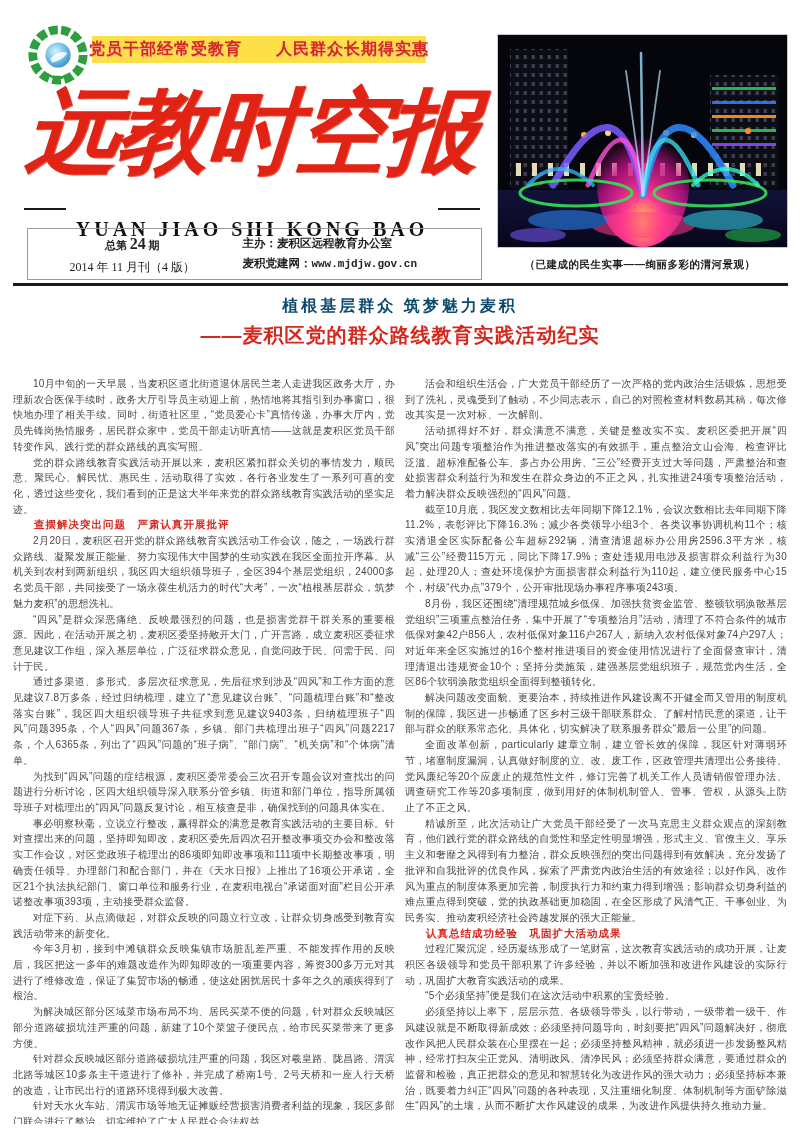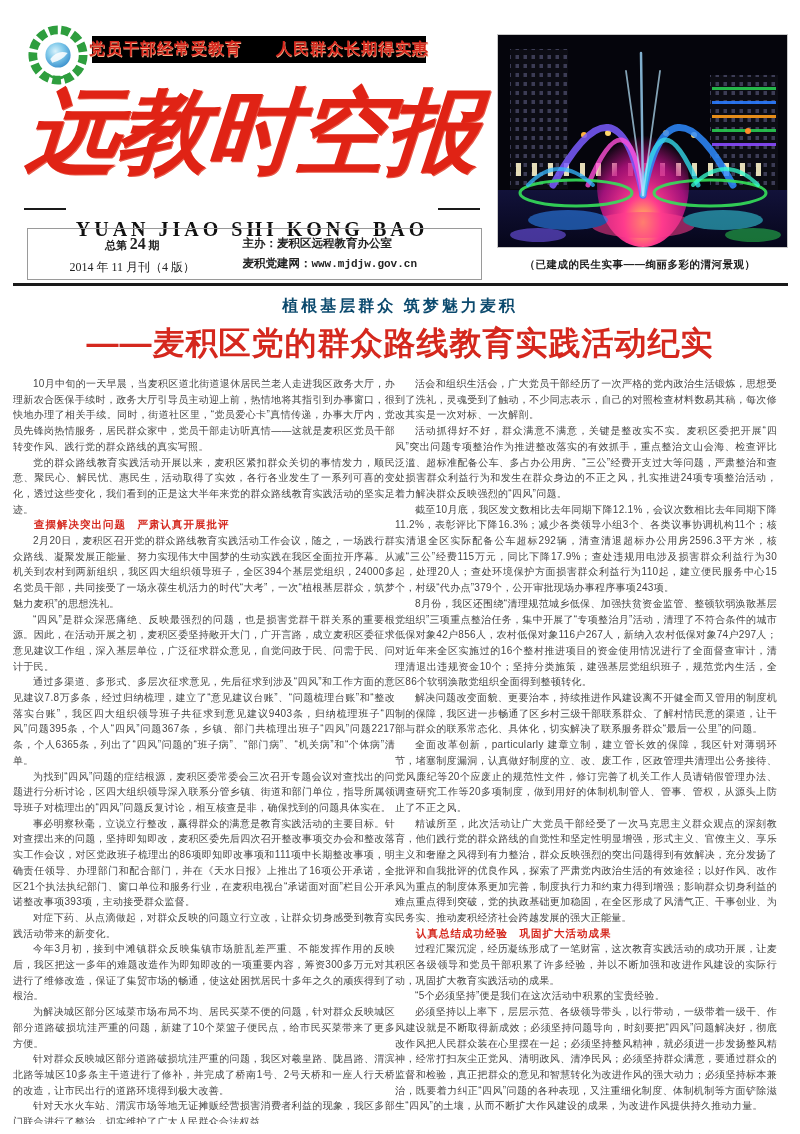--- a/index.html
+++ b/index.html
@@ -7,21 +7,21 @@
   .page {
     position:relative; width:800px; height:1134px; margin:0 auto;
     background:#ffffff; overflow:hidden;
     font-family:"Liberation Sans", sans-serif; color:#3c3c3c;
   }
   
   .header { position:absolute; left:0; top:0; width:800px; height:292px; }
   .logo { position:absolute; left:27px; top:24px; width:62px; height:62px; }
   .slogan-banner {
     position:absolute; left:92px; top:36px; width:334px; height:27px;
-    background:#000000; display:flex; align-items:center; justify-content:center;
+    background:#fde047; display:flex; align-items:center; justify-content:center;
   }
   .slogan-banner span {
     color:#d5281e; font-weight:bold; font-size:16px; letter-spacing:1px;
     text-shadow:0.6px 0.6px 0 #f5b08c;
     font-family:"Liberation Sans", sans-serif; white-space:nowrap;
   }
   .masthead-title {
     position:absolute; left:18px; top:66px; width:468px; height:130px;
     display:flex; align-items:center; justify-content:center;
     color:#e02315; font-weight:900; font-size:92px; line-height:1;
@@ -59,27 +59,27 @@
     font-size:10.5px; color:#1d1d1d; font-weight:bold; letter-spacing:0.5px;
   }
   .header-rule { position:absolute; left:13px; top:283px; width:775px; height:3px; background:#1a1a1a; }
   
   .headline { position:absolute; left:0; top:296px; width:800px; text-align:center; }
   .headline .hl1 {
     color:#0c4a6e; font-weight:900; font-size:16px; letter-spacing:3px;
     font-family:"Liberation Sans", sans-serif;
   }
   .headline .hl2 {
-    margin-top:5px; color:#d5281e; font-weight:900; font-size:32px; letter-spacing:1px;
+    margin-top:5px; color:#d5281e; font-weight:900; font-size:20px; letter-spacing:1px;
     font-family:"Liberation Sans", sans-serif;
   }
   
   .article {
     position:absolute; left:13px; top:376px; width:775px; height:748px;
-    display:flex; gap:0;
+    display:flex; gap:10px;
   }
   .col { width:382px; height:748px; overflow:hidden; }
   .col p.para {
     font-size:10px; line-height:15.7px; text-align:justify; text-indent:2em;
     color:#474747; letter-spacing:0.3px;
   }
   .col p.subhead {
     font-size:10.5px; line-height:15.7px; text-indent:2em; font-weight:bold;
     color:#d5281e; letter-spacing:1px;
   }

